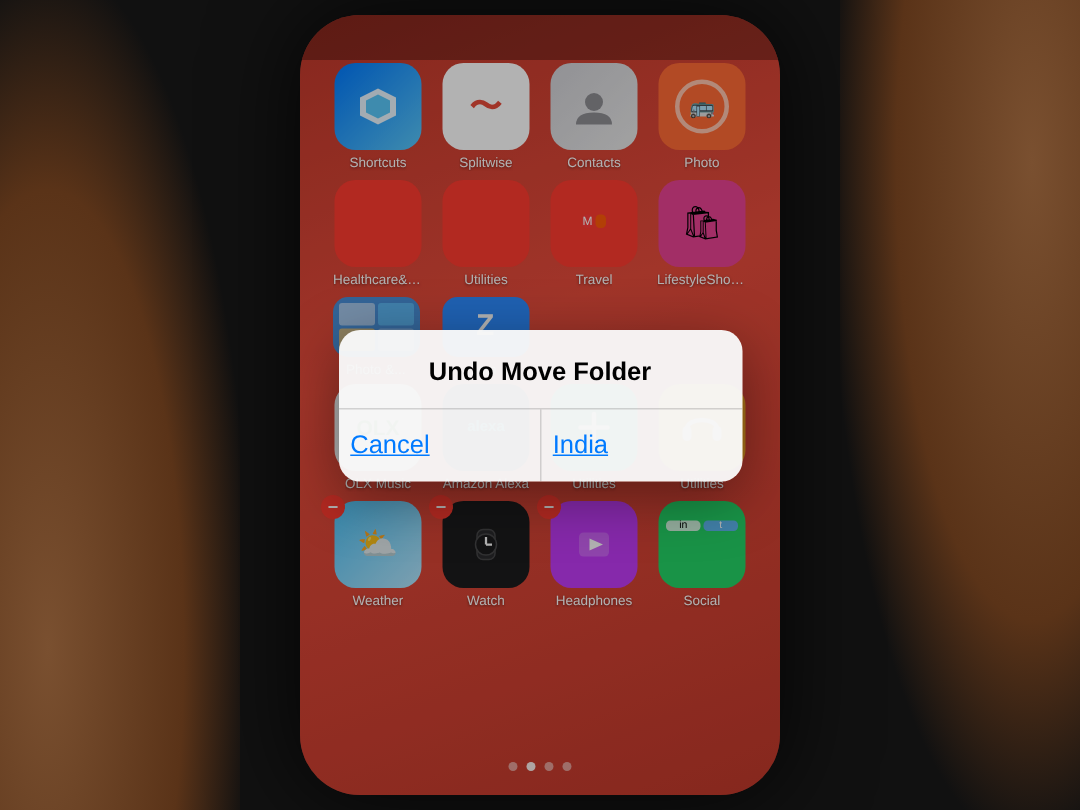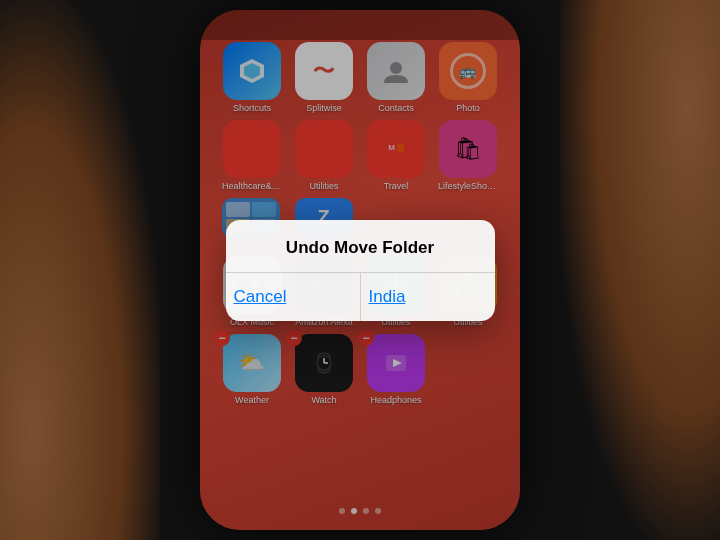--- a/index.html
+++ b/index.html
@@ -372,20 +372,33 @@
           <div class="minus-badge">−</div>
           <div class="app-icon jiocinema" style="background:#c13cf5;">
             <svg width="28" height="28" viewBox="0 0 28 28">
               <rect x="4" y="6" width="20" height="16" rx="3" fill="rgba(255,255,255,0.2)"></rect>
               <polygon points="11,10 20,14 11,18" fill="white"></polygon>
             </svg>
           </div>
           <span class="app-label">Headphones</span>
         </div>
 
+        <div class="app-item">
+          <div class="app-icon social" style="background:#25d366;display:grid;grid-template-columns:1fr 1fr;grid-template-rows:1fr 1fr;gap:2px;padding:5px;">
+            <div style="background:rgba(255,255,255,0.8);border-radius:3px;display:flex;align-items:center;justify-content:center;">
+                <span style="font-size:7px;">in</span>
+              </div>
+            <div style="background:rgba(100,180,255,0.9);border-radius:3px;display:flex;align-items:center;justify-content:center;">
+                <span style="font-size:7px;color:white;">t</span>
+              </div>
+            <div style="background:rgba(255,255,255,0.7);border-radius:3px;"></div>
+            <div style="background:rgba(255,255,255,0.7);border-radius:3px;"></div>
+          </div>
+          <span class="app-label">Social</span>
+        </div>
       </div>
     </div>
 
     <div class="page-dots">
       <div class="dot"></div>
       <div class="dot active"></div>
       <div class="dot"></div>
       <div class="dot"></div>
     </div>
 

